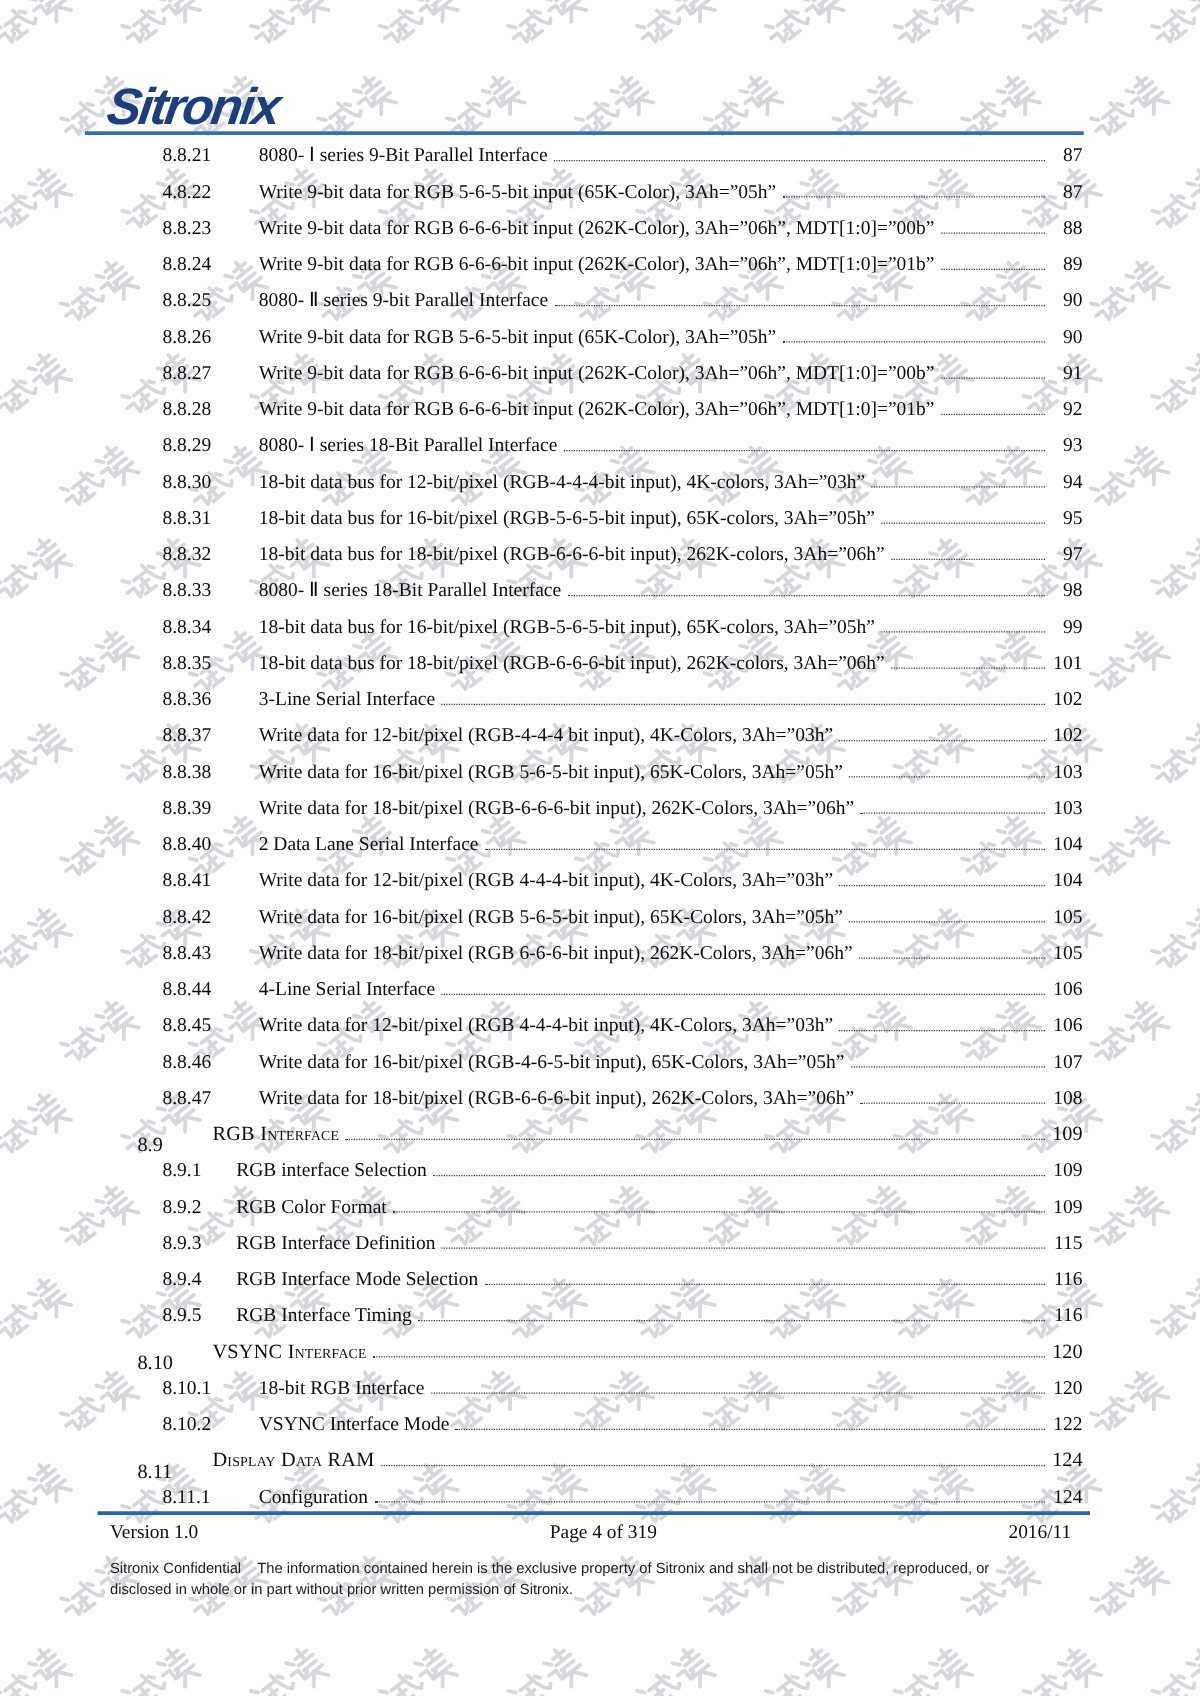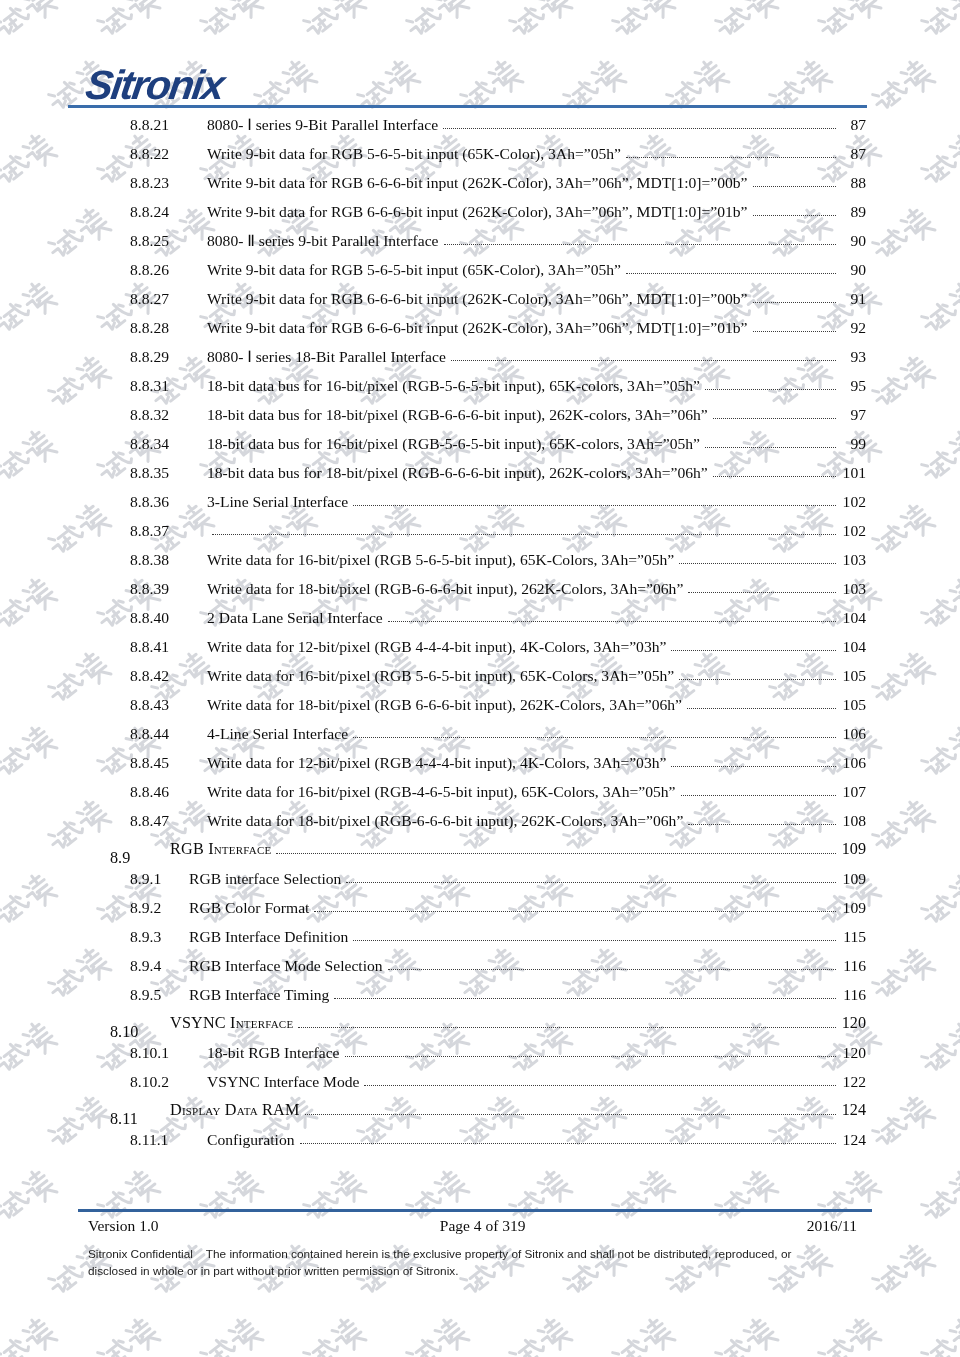--- a/index.html
+++ b/index.html
@@ -981,21 +981,21 @@
   <div class="header-rule"></div>
 
   <div id="toc">
       <div class="toc-row n-wide">
         <span class="num">8.8.21</span>
         <span class="title">8080- Ⅰ series 9-Bit Parallel Interface</span>
         <span class="leader"></span>
         <span class="pg">87</span>
       </div>
       <div class="toc-row n-wide">
-        <span class="num">8.8.22</span>
+        <span class="num">4.8.22</span>
         <span class="title">Write 9-bit data for RGB 5-6-5-bit input (65K-Color), 3Ah=”05h”</span>
         <span class="leader"></span>
         <span class="pg">87</span>
       </div>
       <div class="toc-row n-wide">
         <span class="num">8.8.23</span>
         <span class="title">Write 9-bit data for RGB 6-6-6-bit input (262K-Color), 3Ah=”06h”, MDT[1:0]=”00b”</span>
         <span class="leader"></span>
         <span class="pg">88</span>
       </div>
@@ -1029,51 +1029,64 @@
         <span class="leader"></span>
         <span class="pg">92</span>
       </div>
       <div class="toc-row n-wide">
         <span class="num">8.8.29</span>
         <span class="title">8080- Ⅰ series 18-Bit Parallel Interface</span>
         <span class="leader"></span>
         <span class="pg">93</span>
       </div>
       <div class="toc-row n-wide">
+        <span class="num">8.8.30</span>
+        <span class="title">18-bit data bus for 12-bit/pixel (RGB-4-4-4-bit input), 4K-colors, 3Ah=”03h”</span>
+        <span class="leader"></span>
+        <span class="pg">94</span>
+      </div>
+      <div class="toc-row n-wide">
         <span class="num">8.8.31</span>
         <span class="title">18-bit data bus for 16-bit/pixel (RGB-5-6-5-bit input), 65K-colors, 3Ah=”05h”</span>
         <span class="leader"></span>
         <span class="pg">95</span>
       </div>
       <div class="toc-row n-wide">
         <span class="num">8.8.32</span>
         <span class="title">18-bit data bus for 18-bit/pixel (RGB-6-6-6-bit input), 262K-colors, 3Ah=”06h”</span>
         <span class="leader"></span>
         <span class="pg">97</span>
       </div>
       <div class="toc-row n-wide">
+        <span class="num">8.8.33</span>
+        <span class="title">8080- Ⅱ series 18-Bit Parallel Interface</span>
+        <span class="leader"></span>
+        <span class="pg">98</span>
+      </div>
+      <div class="toc-row n-wide">
         <span class="num">8.8.34</span>
         <span class="title">18-bit data bus for 16-bit/pixel (RGB-5-6-5-bit input), 65K-colors, 3Ah=”05h”</span>
         <span class="leader"></span>
         <span class="pg">99</span>
       </div>
       <div class="toc-row n-wide">
         <span class="num">8.8.35</span>
         <span class="title">18-bit data bus for 18-bit/pixel (RGB-6-6-6-bit input), 262K-colors, 3Ah=”06h”</span>
         <span class="leader"></span>
         <span class="pg">101</span>
       </div>
       <div class="toc-row n-wide">
         <span class="num">8.8.36</span>
         <span class="title">3-Line Serial Interface</span>
         <span class="leader"></span>
         <span class="pg">102</span>
       </div>
       <div class="toc-row n-wide">
         <span class="num">8.8.37</span>
+        <span class="title">Write data for 12-bit/pixel (RGB-4-4-4 bit input), 4K-Colors, 3Ah=”03h”</span>
         <span class="leader"></span>
         <span class="pg">102</span>
       </div>
       <div class="toc-row n-wide">
         <span class="num">8.8.38</span>
         <span class="title">Write data for 16-bit/pixel (RGB 5-6-5-bit input), 65K-Colors, 3Ah=”05h”</span>
         <span class="leader"></span>
         <span class="pg">103</span>
       </div>
       <div class="toc-row n-wide">

